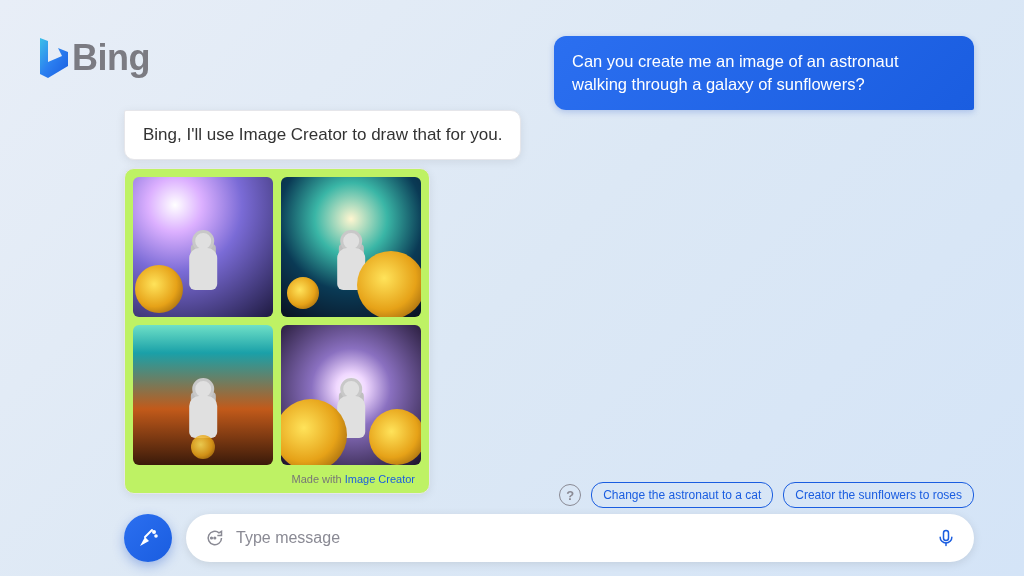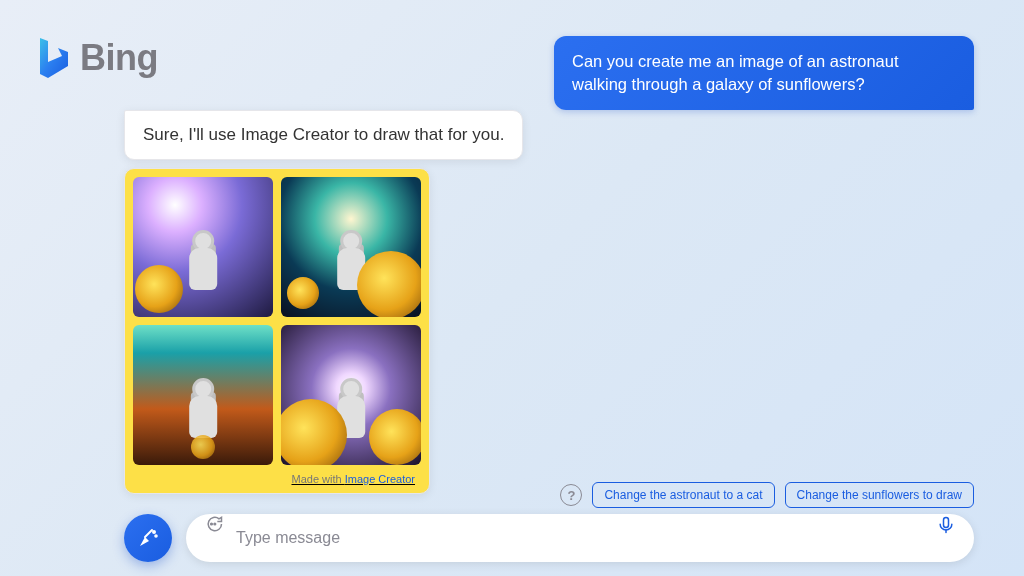--- a/index.html
+++ b/index.html
@@ -8,21 +8,20 @@
     background: linear-gradient(135deg, #e8eef7 0%, #dce8f5 50%, #d4e4f7 100%);
     position: relative;
   }
 
   .logo {
     position: absolute;
     top: 36px;
     left: 34px;
     display: flex;
     align-items: center;
-    gap: 8px;
   }
   .logo-text { font-size: 36px; font-weight: 600; color: #7b7b82; letter-spacing: -0.5px; }
 
   .user-bubble {
     position: absolute;
     top: 36px;
     right: 50px;
     max-width: 420px;
     background: linear-gradient(135deg, #2b6ff0 0%, #1a5de0 100%);
     color: #fff;
@@ -45,26 +44,25 @@
     color: #333;
     box-shadow: 0 2px 10px rgba(0,0,0,0.08);
     border: 1px solid #e6e6ea;
   }
 
   .image-card {
     position: absolute;
     top: 168px;
     left: 124px;
     width: 306px;
-    background: #fde047;
+    background: #bef264;
     border-radius: 10px;
     box-shadow: 0 2px 10px rgba(0,0,0,0.08);
     padding: 8px 8px 4px 8px;
     border: 1px solid #e6e6ea;
-    text-decoration: underline;
   }
   .img-grid {
     display: grid;
     grid-template-columns: 1fr 1fr;
     gap: 8px;
   }
   .thumb {
     width: 100%;
     aspect-ratio: 1/1;
     border-radius: 6px;
@@ -113,21 +111,21 @@
   .help-circle {
     width: 22px; height: 22px; border: 1.5px solid #8a8a94; border-radius: 50%;
     display:flex; align-items:center; justify-content:center;
     color:#8a8a94; font-size:13px; font-weight:600;
     cursor: pointer;
   }
   .chip {
     border: 1px solid #1a5de0;
     color: #1a5de0;
     background: transparent;
-    border-radius: 6px;
+    border-radius: 12px;
     padding: 5px 11px;
     font-size: 12px;
     font-weight: 500;
     cursor: pointer;
     white-space: nowrap;
   }
 
   .input-row {
     position: absolute;
     bottom: 14px;
@@ -143,21 +141,21 @@
     display:flex; align-items:center; justify-content:center;
     box-shadow: 0 4px 12px rgba(30,80,200,0.35);
     cursor: pointer;
   }
   .compose {
     flex: 1;
     height: 48px;
     background: #fff;
     border-radius: 28px;
     box-shadow: 0 2px 10px rgba(0,0,0,0.10);
-    display:flex; 
+    display:flex; align-items:center;
     padding: 0 18px;
     gap: 12px;
   }
   .compose input {
     flex:1; border:none; outline:none; font-size:16px; color:#444; background:transparent;
   }
   .compose input::placeholder { color:#8a8a94; }
   .chat-icon { color:#8a8a94; display:flex; }
   .mic-icon { color:#1a5de0; display:flex; cursor:pointer; }
 </style>
@@ -176,21 +174,21 @@
     <path fill="url(#g1)" d="M6 2 L14 5 L14 26 L28 20 L24 12 L34 16 L34 30 L14 42 L6 38 Z"></path>
   </svg>
   <span class="logo-text">Bing</span>
 </div>
 
 <div class="user-bubble">
   <span>Can you create me an image of an astronaut walking through a galaxy of sunflowers?</span>
 </div>
 
 <div class="bot-reply-only">
-  <span>Sure, I'll use Image Creator to draw that for you.</span>
+  <span>Bing, I'll use Image Creator to draw that for you.</span>
 </div>
 
 <div class="image-card">
   <div class="img-grid">
     <div class="thumb thumb1">
       <div class="astro">
           <div class="pack"></div>
           <div class="helm"></div>
           <div class="body"></div>
         </div>
@@ -226,21 +224,21 @@
   <div class="made-with">
     <span>Made with </span><span class="link">Image Creator</span>
   </div>
 </div>
 
 <div class="suggestion-row">
   <div class="help-circle">
     <span>?</span>
   </div>
   <button class="chip">Change the astronaut to a cat</button>
-  <button class="chip">Change the sunflowers to draw</button>
+  <button class="chip">Creator the sunflowers to roses</button>
 </div>
 
 <div class="input-row">
   <div class="new-topic">
     <svg width="24" height="24" viewBox="0 0 24 24" fill="none" stroke="#fff" stroke-width="2" stroke-linecap="round">
       <path d="M16 4 L9 11"></path>
       <path d="M9 11 L4 20 L13 15 Z" fill="#fff" stroke="none"></path>
       <circle cx="18" cy="6" r="1" fill="#fff"></circle>
       <circle cx="20" cy="10" r="0.8" fill="#fff"></circle>
     </svg>

